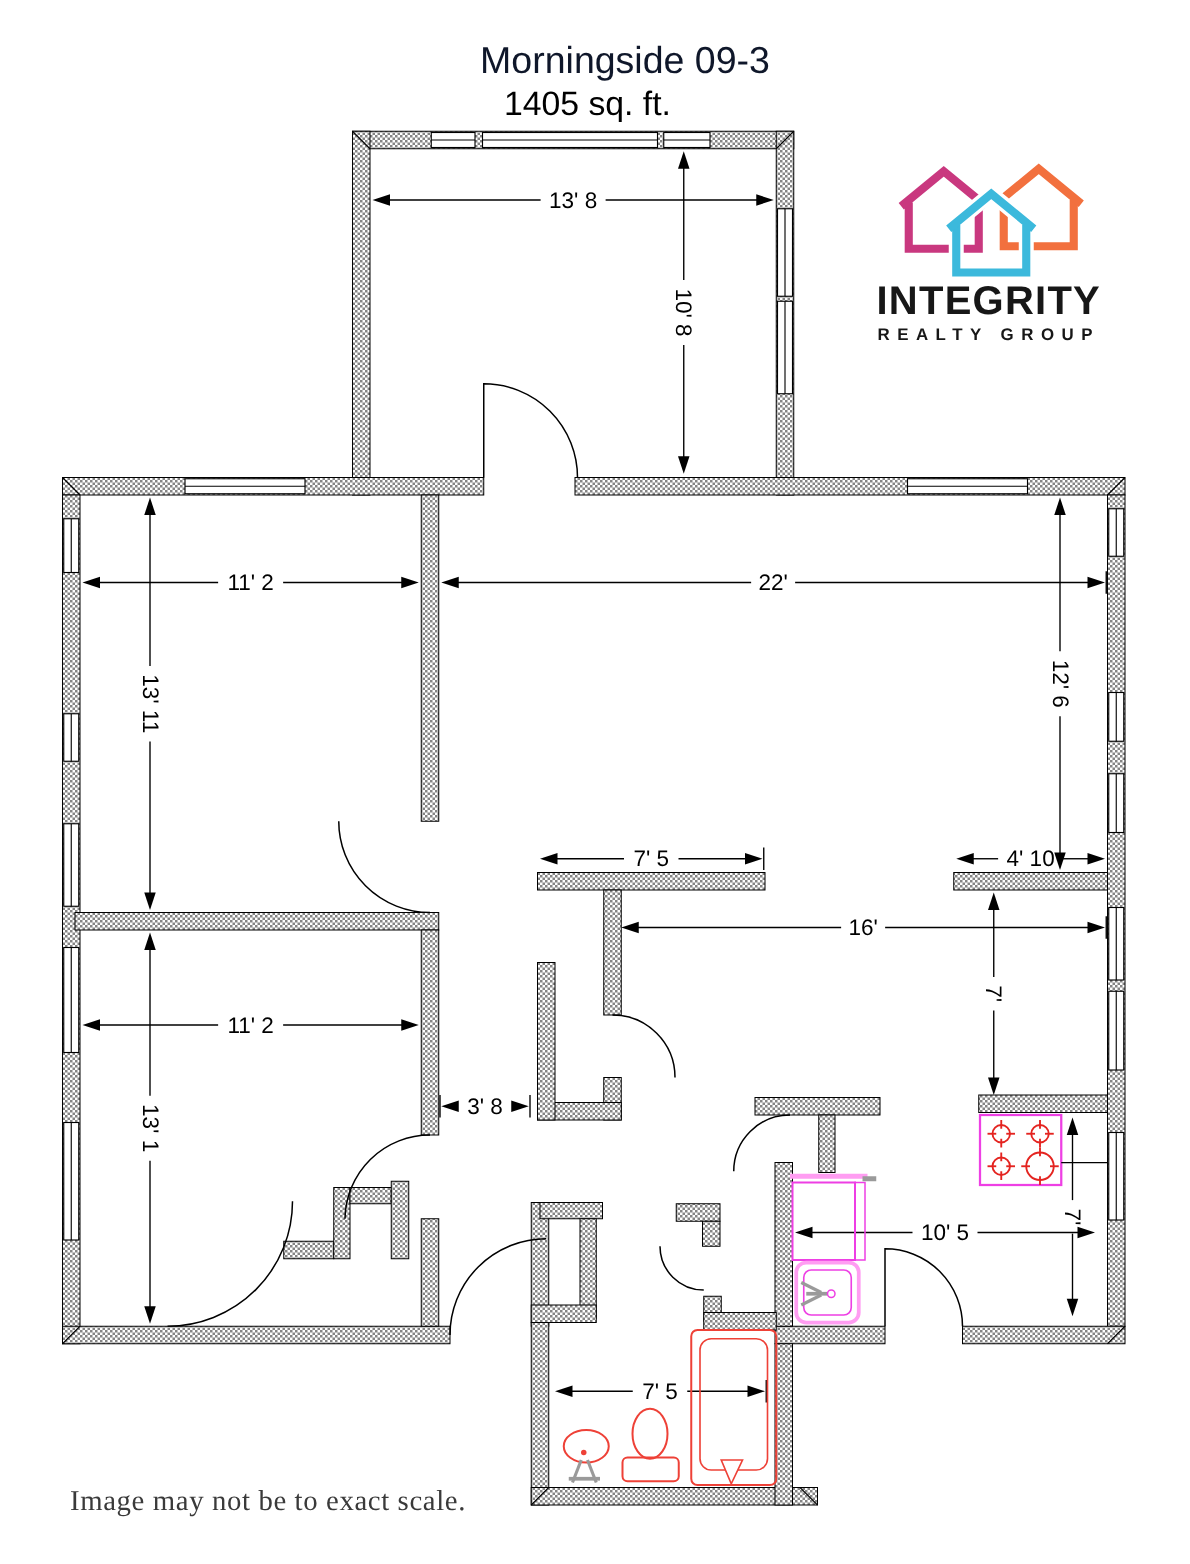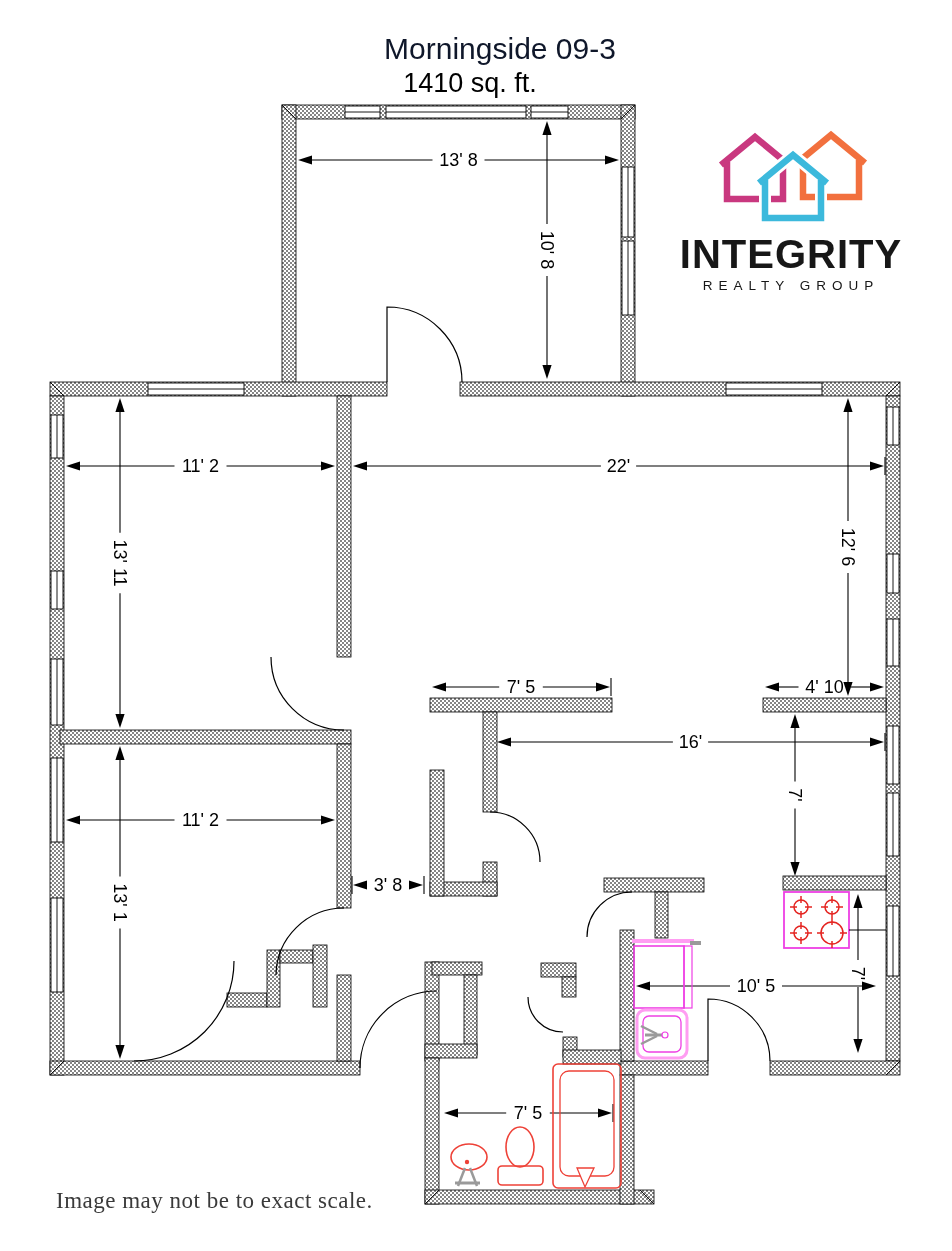--- a/index.html
+++ b/index.html
@@ -4,35 +4,35 @@
 <style>
   html,body{margin:0;padding:0;background:#fff;}
   .page{position:relative;width:952px;height:1251px;background:#fff;overflow:hidden;
         font-family:"Liberation Sans",sans-serif;}
   .title{position:absolute;top:32px;left:0;width:940px;text-align:center;
          font-size:30px;color:#0f172a;padding-left:30px;}
   .subtitle{position:absolute;top:68px;left:0;width:940px;text-align:center;
          font-size:27px;color:#000;}
   .logo{position:absolute;left:660px;top:122px;width:262px;text-align:center;}
   .logo-houses{display:block;margin:0 auto;}
-  .brand-name{font-size:40px;font-weight:bold;letter-spacing:1px;color:#171717;
-              margin-top:12px;line-height:1;}
-  .brand-tag{font-size:13.5px;font-weight:400;letter-spacing:6px;color:#171717;
+  .brand-name{font-size:32px;font-weight:bold;letter-spacing:1px;color:#171717;
+              margin-top:2px;line-height:1;}
+  .brand-tag{font-size:13.5px;font-weight:700;letter-spacing:6px;color:#171717;
              margin-top:5px;line-height:1;}
   .footer{position:absolute;left:56px;top:1188px;font-size:23px;font-weight:300;
           color:#3a3a3a;letter-spacing:0.5px;font-family:Liberation Serif, serif;}
   svg.plan{position:absolute;left:0;top:0;}
 </style>
 </head>
 <body>
 
 <div class="page">
 
   <div class="title">Morningside 09-3</div>
-  <div class="subtitle">1410 sq. ft.</div>
+  <div class="subtitle">1405 sq. ft.</div>
 
   <svg id="plan" class="plan" width="952" height="1251" viewBox="0 0 952 1251">
     <defs>
       <pattern id="hatch" patternUnits="userSpaceOnUse" width="4" height="4">
         <rect width="4" height="4" fill="#ffffff"></rect>
         <path d="M0 0H2V2H0Z M2 2H4V4H2Z" fill="#858585"></path>
       </pattern>
     </defs>
     <g id="g-walls">
         <rect x="282" y="105" width="353" height="14" fill="url(#hatch)" stroke="#000" stroke-width="0.8"></rect>

